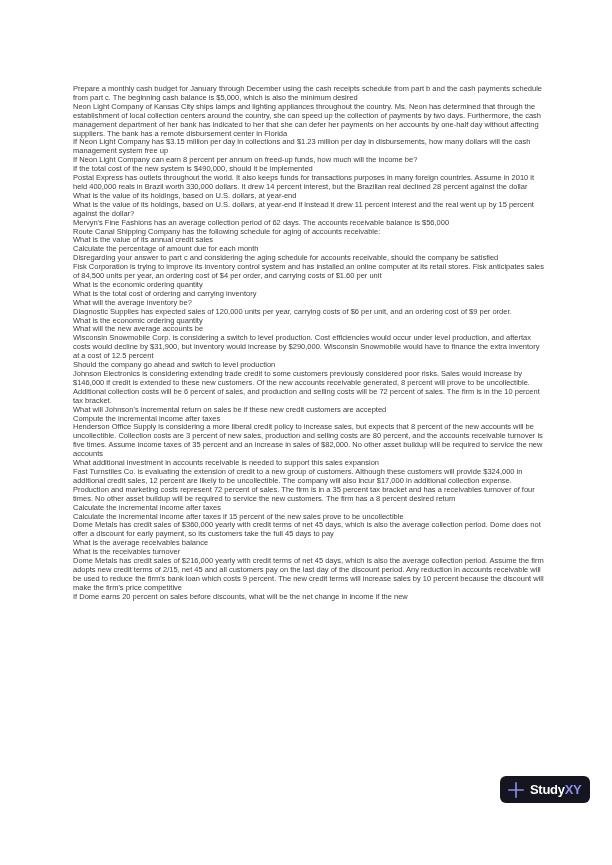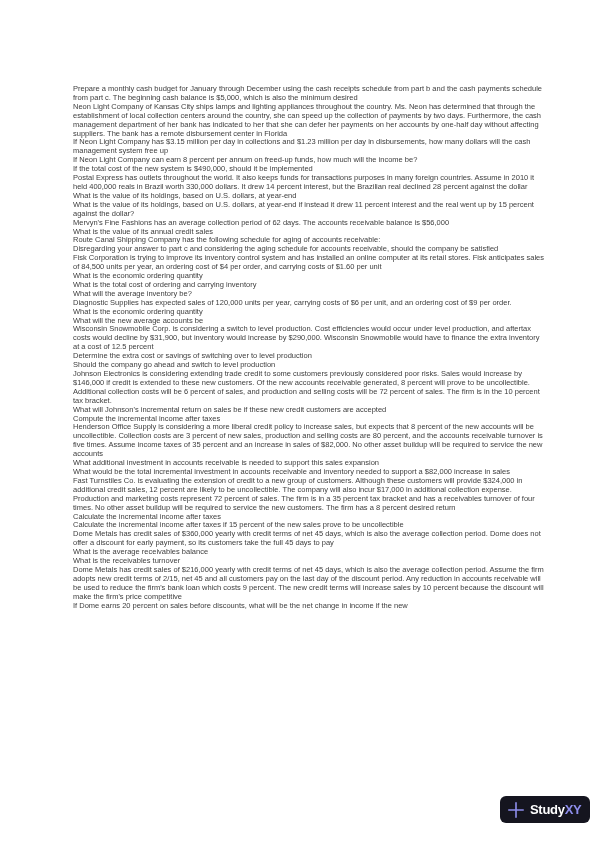--- a/index.html
+++ b/index.html
@@ -25,21 +25,21 @@
     color: #3d3d3d;
     -webkit-font-smoothing: antialiased;
   }
   .text-block p {
     margin: 0;
     padding: 0;
   }
   .badge {
     position: absolute;
     left: 500px;
-    top: 796px;
+    top: 776px;
     width: 90px;
     height: 27px;
     background: var(--badge-bg, #15151f);
     border-radius: 6px;
     display: flex;
     align-items: center;
     box-sizing: border-box;
     padding: 0 9px 0 7px;
     gap: 5px;
   }
@@ -68,39 +68,38 @@
   <div class="text-block" id="text-block" style="color: rgb(61, 61, 61);">
       <p>Prepare a monthly cash budget for January through December using the cash receipts schedule from part b and the cash payments schedule from part c. The beginning cash balance is $5,000, which is also the minimum desired</p>
       <p>Neon Light Company of Kansas City ships lamps and lighting appliances throughout the country. Ms. Neon has determined that through the establishment of local collection centers around the country, she can speed up the collection of payments by two days. Furthermore, the cash management department of her bank has indicated to her that she can defer her payments on her accounts by one-half day without affecting suppliers. The bank has a remote disbursement center in Florida</p>
       <p>If Neon Light Company has $3.15 million per day in collections and $1.23 million per day in disbursements, how many dollars will the cash management system free up</p>
       <p>If Neon Light Company can earn 8 percent per annum on freed-up funds, how much will the income be?</p>
       <p>If the total cost of the new system is $490,000, should it be implemented</p>
       <p>Postal Express has outlets throughout the world. It also keeps funds for transactions purposes in many foreign countries. Assume in 2010 it held 400,000 reals in Brazil worth 330,000 dollars. It drew 14 percent interest, but the Brazilian real declined 28 percent against the dollar</p>
       <p>What is the value of its holdings, based on U.S. dollars, at year-end</p>
       <p>What is the value of its holdings, based on U.S. dollars, at year-end if instead it drew 11 percent interest and the real went up by 15 percent against the dollar?</p>
       <p>Mervyn's Fine Fashions has an average collection period of 62 days. The accounts receivable balance is $56,000</p>
+      <p>Route Canal Shipping Company has the following schedule for aging of accounts receivable:</p>
       <p>What is the value of its annual credit sales</p>
-      <p>Route Canal Shipping Company has the following schedule for aging of accounts receivable:</p>
+      <p>Calculate the percentage of amount due for each month</p>
       <p>Disregarding your answer to part c and considering the aging schedule for accounts receivable, should the company be satisfied</p>
       <p>Fisk Corporation is trying to improve its inventory control system and has installed an online computer at its retail stores. Fisk anticipates sales of 84,500 units per year, an ordering cost of $4 per order, and carrying costs of $1.60 per unit</p>
       <p>What is the economic ordering quantity</p>
       <p>What is the total cost of ordering and carrying inventory</p>
       <p>What will the average inventory be?</p>
       <p>Diagnostic Supplies has expected sales of 120,000 units per year, carrying costs of $6 per unit, and an ordering cost of $9 per order.</p>
       <p>What is the economic ordering quantity</p>
       <p>What will the new average accounts be</p>
       <p>Wisconsin Snowmobile Corp. is considering a switch to level production. Cost efficiencies would occur under level production, and aftertax costs would decline by $31,900, but inventory would increase by $290,000. Wisconsin Snowmobile would have to finance the extra inventory at a cost of 12.5 percent</p>
-      <p>Determine the extra cost or savings of switching over to level production</p>
       <p>Should the company go ahead and switch to level production</p>
       <p>Johnson Electronics is considering extending trade credit to some customers previously considered poor risks. Sales would increase by $146,000 if credit is extended to these new customers. Of the new accounts receivable generated, 8 percent will prove to be uncollectible. Additional collection costs will be 6 percent of sales, and production and selling costs will be 72 percent of sales. The firm is in the 10 percent tax bracket.</p>
       <p>What will Johnson's incremental return on sales be if these new credit customers are accepted</p>
       <p>Compute the incremental income after taxes</p>
       <p>Henderson Office Supply is considering a more liberal credit policy to increase sales, but expects that 8 percent of the new accounts will be uncollectible. Collection costs are 3 percent of new sales, production and selling costs are 80 percent, and the accounts receivable turnover is five times. Assume income taxes of 35 percent and an increase in sales of $82,000. No other asset buildup will be required to service the new accounts</p>
       <p>What additional investment in accounts receivable is needed to support this sales expansion</p>
-      <p>What would be the total incremental investment in accounts receivable and inventory needed to support a $82,000 increase in sales</p>
       <p>Fast Turnstiles Co. is evaluating the extension of credit to a new group of customers. Although these customers will provide $324,000 in additional credit sales, 12 percent are likely to be uncollectible. The company will also incur $17,000 in additional collection expense. Production and marketing costs represent 72 percent of sales. The firm is in a 35 percent tax bracket and has a receivables turnover of four times. No other asset buildup will be required to service the new customers. The firm has a 8 percent desired return</p>
       <p>Calculate the incremental income after taxes</p>
       <p>Calculate the incremental income after taxes if 15 percent of the new sales prove to be uncollectible</p>
       <p>Dome Metals has credit sales of $360,000 yearly with credit terms of net 45 days, which is also the average collection period. Dome does not offer a discount for early payment, so its customers take the full 45 days to pay</p>
       <p>What is the average receivables balance</p>
       <p>What is the receivables turnover</p>
       <p>Dome Metals has credit sales of $216,000 yearly with credit terms of net 45 days, which is also the average collection period. Assume the firm adopts new credit terms of 2/15, net 45 and all customers pay on the last day of the discount period. Any reduction in accounts receivable will be used to reduce the firm's bank loan which costs 9 percent. The new credit terms will increase sales by 10 percent because the discount will make the firm's price competitive</p>
       <p>If Dome earns 20 percent on sales before discounts, what will be the net change in income if the new</p>
     </div>
 

